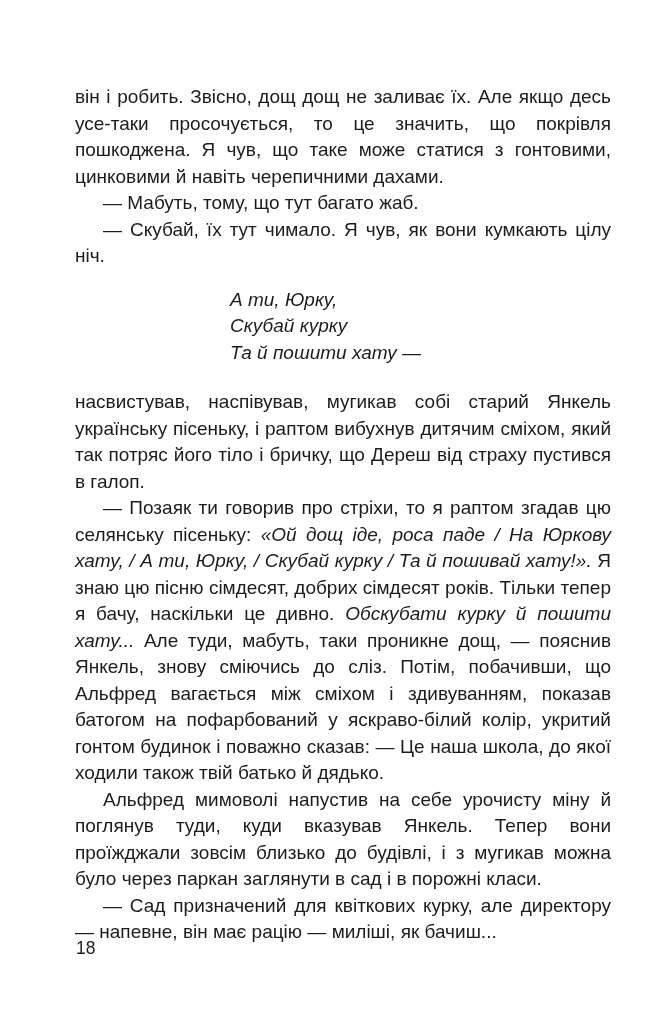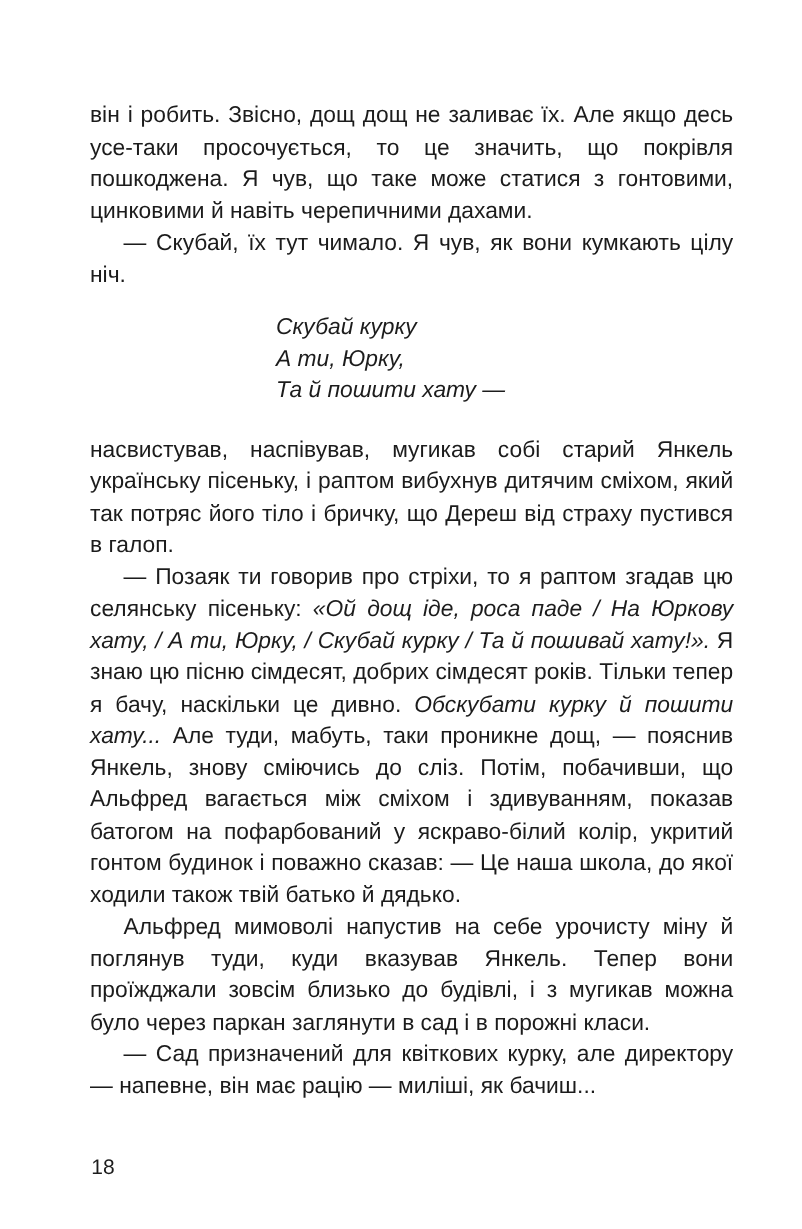--- a/index.html
+++ b/index.html
@@ -42,33 +42,33 @@
   }
   .italic {
     font-style: italic;
   }
   .page-number {
     position: absolute;
     left: 76px;
     top: 938px;
     font-size: 17.5px;
     color: #1c1c1c;
-    margin-top: 24px;
   }
 </style>
 </head>
 <body>
 
 <div class="book-page">
   <div class="text-block">
       <p class=""><span>він і робить. Звісно, дощ дощ не заливає їх. Але якщо десь усе-таки просочується, то це значить, що покрівля пошкоджена. Я чув, що таке може статися з гонтовими, цинковими й навіть черепичними дахами.</span></p>
+      <p class="indent"><span>— Мабуть, тому, що тут багато жаб.</span></p>
       <p class="indent"><span>— Скубай, їх тут чимало. Я чув, як вони кумкають цілу ніч.</span></p>
       <div class="verse">
+        <div>А ти, Юрку,</div>
         <div>Скубай курку</div>
-        <div>А ти, Юрку,</div>
         <div>Та й пошити хату —</div>
       </div>
       <p class=""><span>насвистував, наспівував, мугикав собі старий Янкель українську пісеньку, і раптом вибухнув дитячим сміхом, який так потряс його тіло і бричку, що Дереш від страху пустився в галоп.</span></p>
       <p class="indent"><span>— Позаяк ти говорив про стріхи, то я раптом згадав цю селянську пісеньку: </span><span class="italic">«Ой дощ іде, роса паде / На Юркову хату, / А ти, Юрку, / Скубай курку / Та й пошивай хату!».</span><span> Я знаю цю пісню сімдесят, добрих сімдесят років. Тільки тепер я бачу, наскільки це дивно. </span><span class="italic">Обскубати курку й пошити хату...</span><span> Але туди, мабуть, таки проникне дощ, — пояснив Янкель, знову сміючись до сліз. Потім, побачивши, що Альфред вагається між сміхом і здивуванням, показав батогом на пофарбований у яскраво-білий колір, укритий гонтом будинок і поважно сказав: — Це наша школа, до якої ходили також твій батько й дядько.</span></p>
       <p class="indent"><span>Альфред мимоволі напустив на себе урочисту міну й поглянув туди, куди вказував Янкель. Тепер вони проїжджали зовсім близько до будівлі, і з мугикав можна було через паркан заглянути в сад і в порожні класи.</span></p>
       <p class="indent"><span>— Сад призначений для квіткових курку, але директору — напевне, він має рацію — миліші, як бачиш...</span></p>
     </div>
   <div class="page-number">18</div>
 </div>
 

